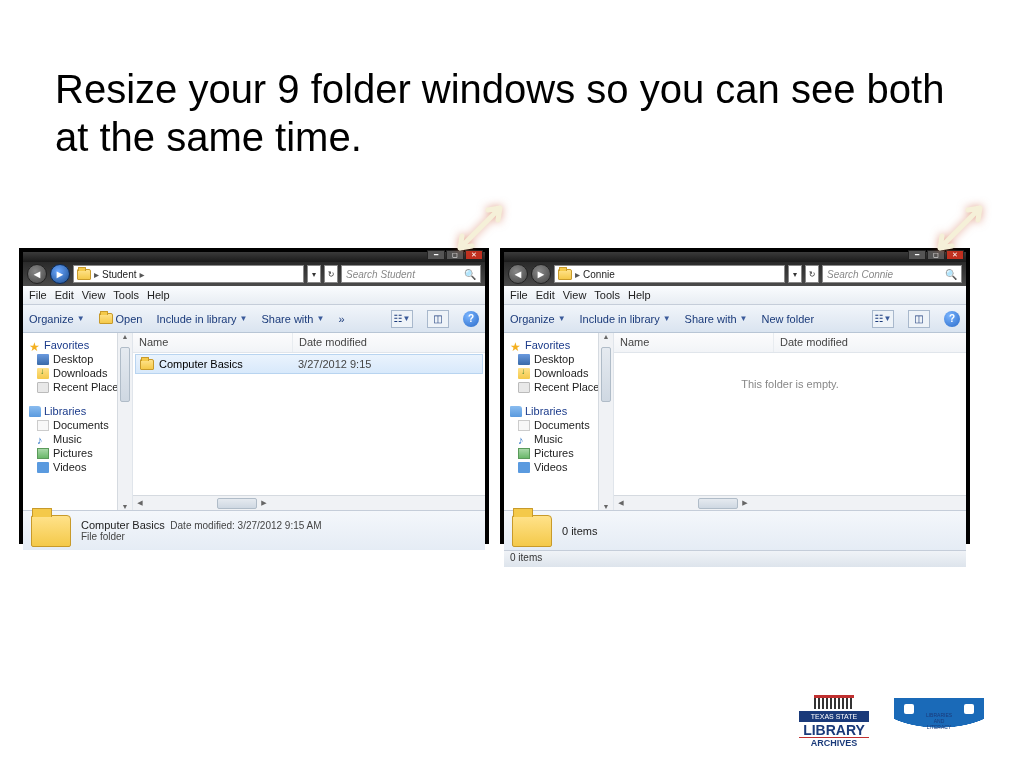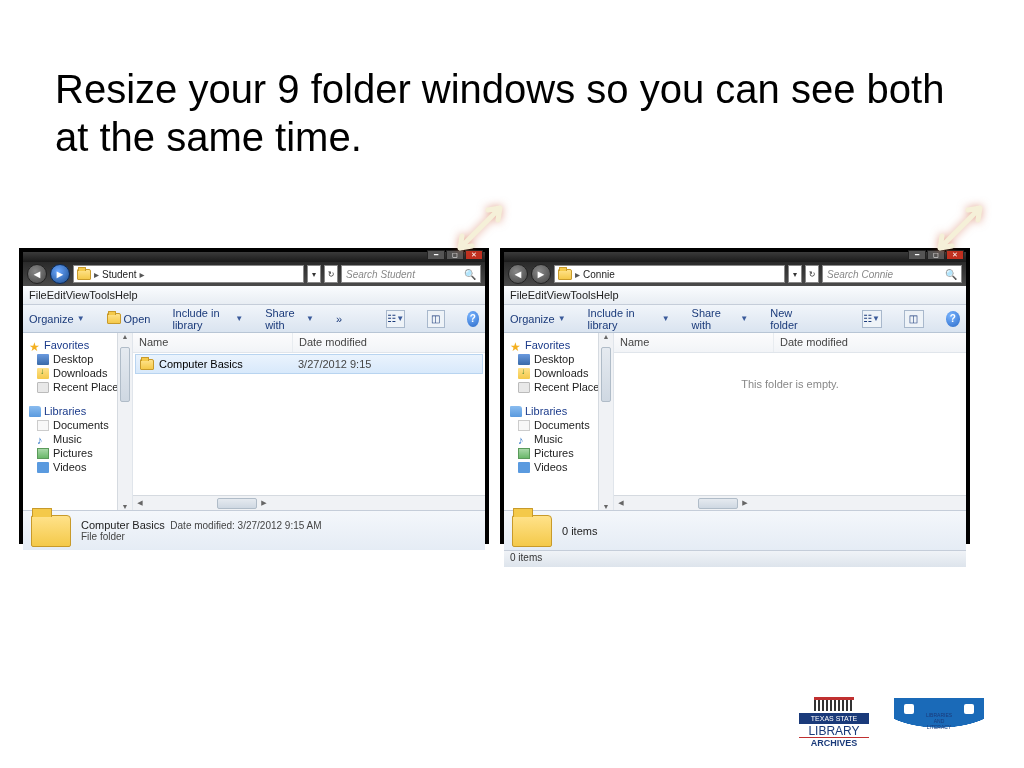--- a/index.html
+++ b/index.html
@@ -17,22 +17,22 @@
 .navbtn.disabled { background: radial-gradient(circle at 40% 35%, #888, #444); border-color: #222; }
 .brcrumb { flex: 1; height: 18px; background: #fff; border: 1px solid #888; display: flex; align-items: center; padding: 0 3px; font-size: 10px; color: #222; gap: 3px; }
 .folder-icon { width: 14px; height: 11px; background: linear-gradient(#ffe28a,#f4c94a); border-radius: 1px 2px 1px 1px; border: 1px solid #c89a2a; position: relative; display: inline-block; }
 .folder-icon::before { content:''; position: absolute; top:-3px; left:0; width:6px; height:3px; background:#f4c94a; border-radius:1px 1px 0 0; border:1px solid #c89a2a; border-bottom:none; }
 .folder-icon.big { width: 40px; height: 32px; border-radius: 2px 4px 2px 2px; }
 .folder-icon.big::before { width: 18px; height: 8px; top: -8px; }
 .bcarrow { color:#555; }
 .navdd { width: 14px; height: 18px; background: #fff; border: 1px solid #888; font-size: 8px; color: #333; display: flex; align-items: center; justify-content: center; }
 .srchbox { width: 140px; height: 18px; background: #fff; border: 1px solid #888; display: flex; align-items: center; padding: 0 4px; font-size: 10px; color: #888; font-style: italic; position: relative; }
 .srchbox .mag { position: absolute; right: 3px; color: #3a6aa8; font-style: normal; }
-.menubar { height: 19px; background: linear-gradient(#fafcfe,#e8edf3); border-bottom: 1px solid #c5cdd9; display: flex; align-items: center; padding: 0 6px; gap: 0; font-size: 11px; color: #222; }
-.cmdbar { height: 28px; background: linear-gradient(#f1f5fa,#dae4f0); border-bottom: 1px solid #b8c5d5; display: flex; align-items: center; padding: 0 6px; gap: 22px; font-size: 11px; color: #1a3a7a; }
+.menubar { height: 19px; background: linear-gradient(#fafcfe,#e8edf3); border-bottom: 1px solid #c5cdd9; display: flex; align-items: center; padding: 0 6px; gap: 8px; font-size: 11px; color: #222; }
+.cmdbar { height: 28px; background: linear-gradient(#f1f5fa,#dae4f0); border-bottom: 1px solid #b8c5d5; display: flex; align-items: center; padding: 0 6px; gap: 14px; font-size: 11px; color: #1a3a7a; }
 .cmditem { display: flex; align-items: center; gap: 3px; }
 .dd-ar { font-size: 8px; color: #3a5a9a; }
 .spacer { flex: 1; }
 .viewbtn { width: 22px; height: 18px; border: 1px solid #a8b8cc; background: #eef3f8; display: flex; align-items: center; justify-content: center; font-size: 10px; }
 .helpbtn { width: 16px; height: 16px; border-radius: 50%; background: radial-gradient(circle at 35% 30%, #7ab5ff, #2a6ac8); color: #fff; font-size: 10px; font-weight: bold; display: flex; align-items: center; justify-content: center; }
 .body-area { display: flex; height: 177px; background: #fff; }
 .tree { width: 110px; border-right: 1px solid #e0e5eb; padding: 4px 2px 4px 6px; font-size: 11px; overflow: hidden; position: relative; }
 .tree-scroll { position: absolute; right: 0; top: 0; width: 15px; height: 100%; background: #f0f2f5; border-left: 1px solid #d5dae0; }
 .tree-scroll::before { content:'▲'; position:absolute; top:0; width:100%; text-align:center; font-size:7px; color:#666; }
 .tree-scroll::after { content:'▼'; position:absolute; bottom:0; width:100%; text-align:center; font-size:7px; color:#666; }
@@ -67,21 +67,21 @@
 .details .title { font-size: 11px; color: #222; }
 .status { height: 17px; background: linear-gradient(#f0f3f7,#dde4ec); border-top: 1px solid #c5cdd9; font-size: 10px; color: #333; padding: 1px 6px; }
 .resize-arrow { position: absolute; width: 60px; height: 60px; pointer-events: none; }
 .resize-arrow svg { filter: drop-shadow(0 0 4px rgba(200,80,40,.5)); }
 .resize-arrow.a1 { top: 198px; left: 450px; }
 .resize-arrow.a2 { top: 198px; left: 930px; }
 .logos { position: absolute; bottom: 20px; right: 40px; display: flex; gap: 25px; align-items: flex-end; }
 .logo-tsla { width: 70px; text-align: center; }
 .logo-tsla .bldg { width: 40px; height: 14px; background: repeating-linear-gradient(90deg,#333 0 2px,#fff 2px 4px); margin: 0 auto; border-top: 3px solid #c03030; }
 .logo-tsla .banner { background: #1a3a7a; color: #fff; font-size: 7px; padding: 2px 0; margin-top: 2px; }
-.logo-tsla .txt { font-size: 12px; font-weight: normal; color: #1a3a7a; line-height: 1; margin-top: 1px; }
+.logo-tsla .txt { font-size: 14px; font-weight: bold; color: #1a3a7a; line-height: 1; margin-top: 1px; }
 .logo-tsla .txt2 { font-size: 9px; font-weight: bold; color: #1a3a7a; border-top: 1px solid #c03030; }
 .logo-ll { width: 90px; height: 50px; position: relative; }
 .logo-ll .fan { width: 90px; height: 42px; background: radial-gradient(ellipse 90px 42px at 50% 0%, #1a6ab8 70%, transparent 71%); position: relative; }
 .logo-ll .lbl { position: absolute; top: 14px; width: 100%; text-align: center; font-size: 7px; font-weight: bold; color: #1a3a7a; }
 .logo-ll .lbl span { display: block; font-size: 5px; font-weight: normal; }
 .logo-ll .dot { position: absolute; width: 10px; height: 10px; background: #fff; border-radius: 2px; }
 </style>
 </head>
 <body>
 

